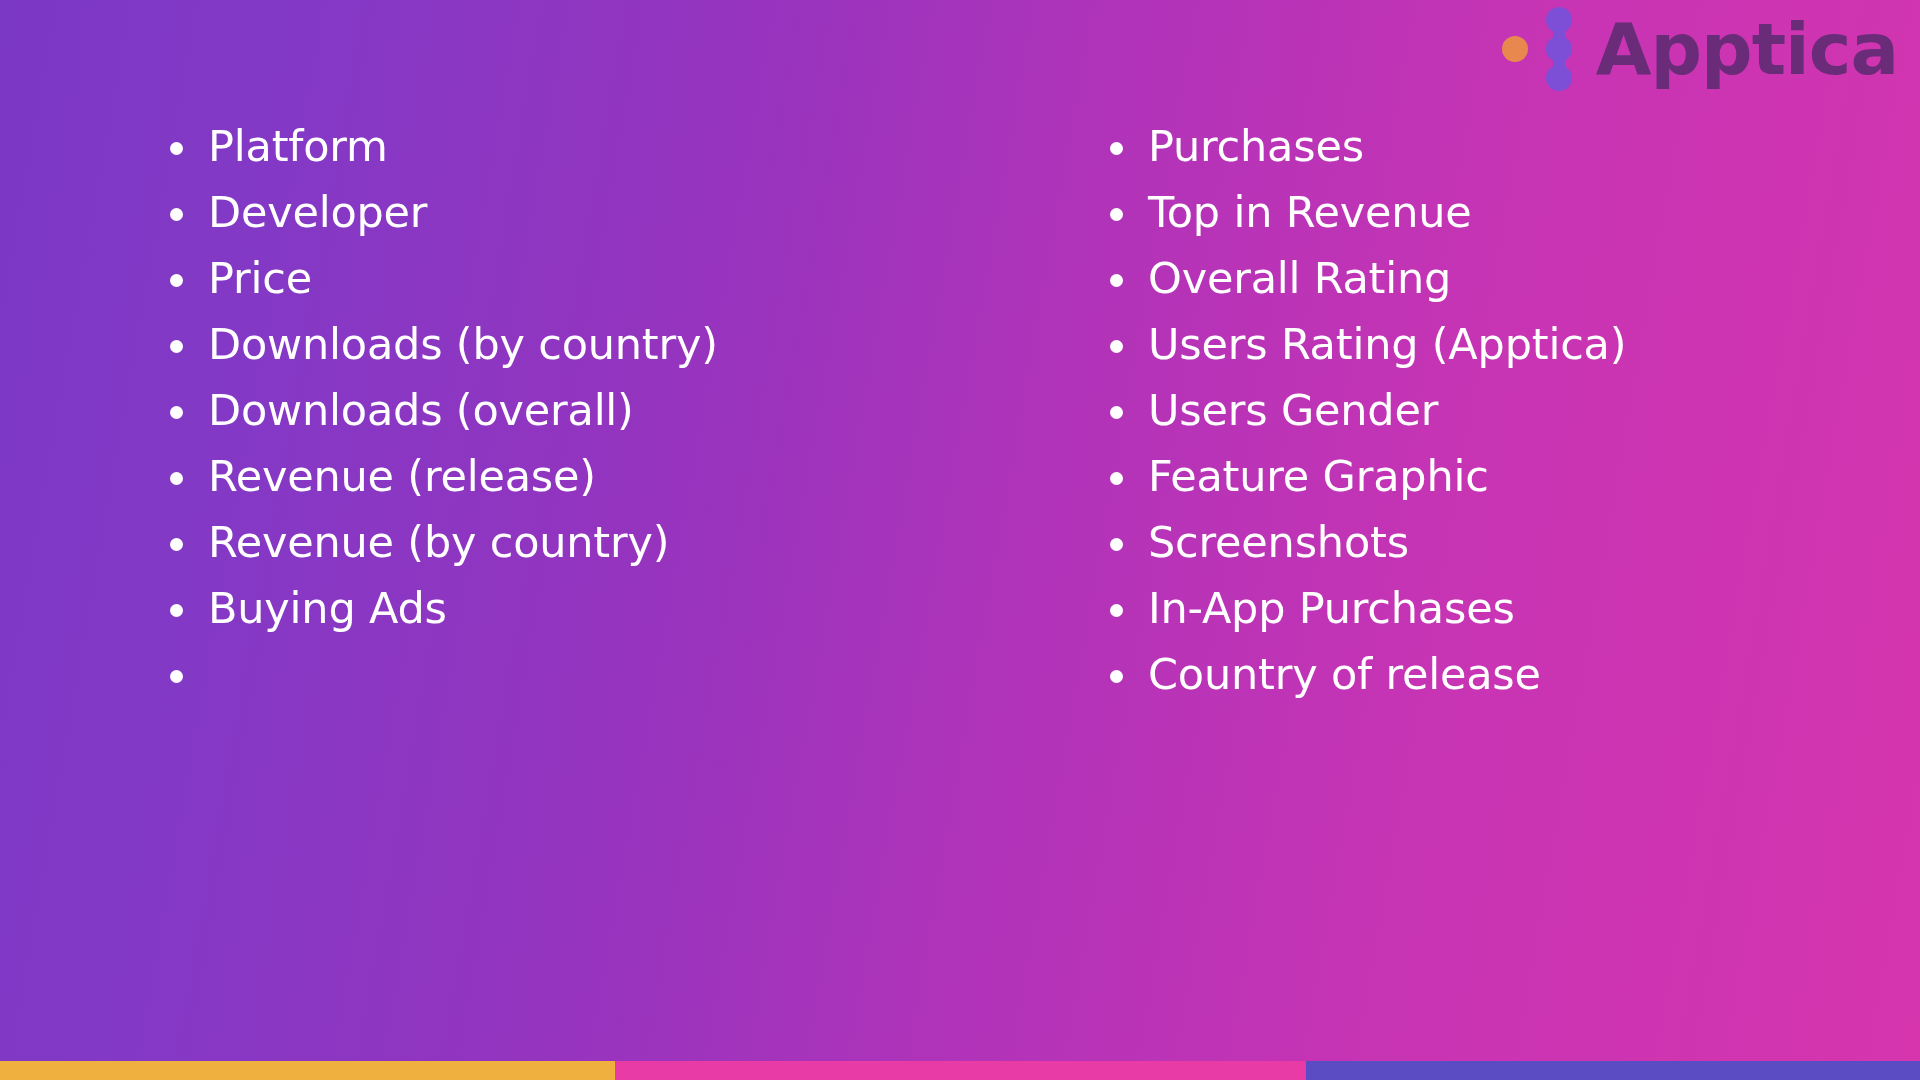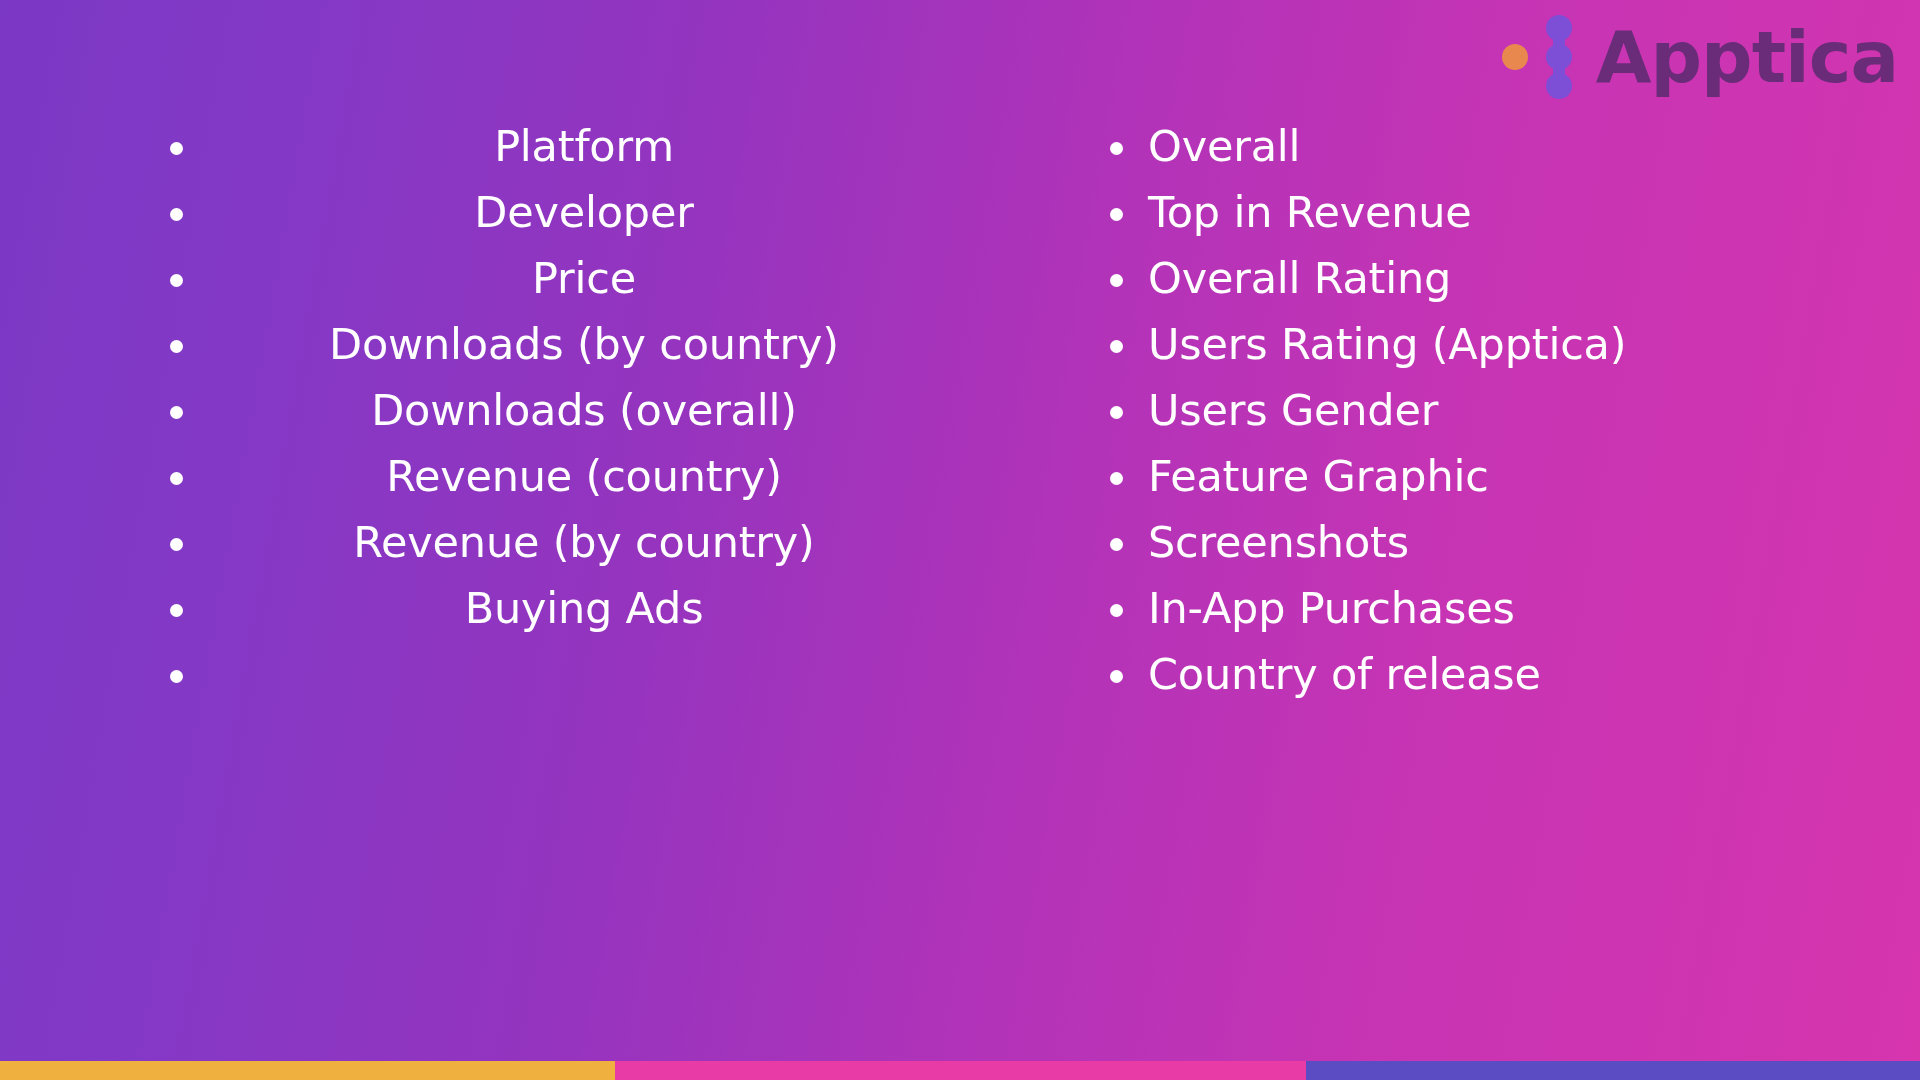--- a/index.html
+++ b/index.html
@@ -24,21 +24,21 @@
                  #9434BF 34%,
                  #B333B8 56%,
                  #C734B4 74%,
                  #D635AE 100%);
     overflow: hidden;
   }
 
   
   #logo {
     position: absolute;
-    top: 14px;
+    top: 6px;
     right: 22px;
     display: flex;
     align-items: center;
     height: 86px;
     text-align: right;
   }
 
   .logo-dot-orange {
     width: 26px;
     height: 26px;
@@ -72,21 +72,21 @@
     top: 121px;
     left: 0;
     width: 1920px;
     display: flex;
   }
 
   .column {
     box-sizing: border-box;
   }
 
-  .column.left  { width: 960px; padding-left: 160px; text-align: center; }
+  .column.left  { width: 960px; padding-left: 160px; }
   .column.right { width: 960px; padding-left: 140px; }
 
   ul.bullets {
     list-style: none;
     margin: 0;
     padding: 0;
   }
 
   ul.bullets li {
     position: relative;
@@ -164,41 +164,41 @@
         <li>
           <span class="bullet-dot"></span>
           <span>Downloads (by country)</span>
         </li>
         <li>
           <span class="bullet-dot"></span>
           <span>Downloads (overall)</span>
         </li>
         <li>
           <span class="bullet-dot"></span>
-          <span>Revenue (country)</span>
+          <span>Revenue (release)</span>
         </li>
         <li>
           <span class="bullet-dot"></span>
           <span>Revenue (by country)</span>
         </li>
         <li>
           <span class="bullet-dot"></span>
           <span>Buying Ads</span>
         </li>
         <li>
           <span class="bullet-dot"></span>
         </li>
       </ul>
     </div>
 
     <div class="column right">
       <ul class="bullets">
         <li>
           <span class="bullet-dot"></span>
-          <span>Overall</span>
+          <span>Purchases</span>
         </li>
         <li>
           <span class="bullet-dot"></span>
           <span>Top in Revenue</span>
         </li>
         <li>
           <span class="bullet-dot"></span>
           <span>Overall Rating</span>
         </li>
         <li>

